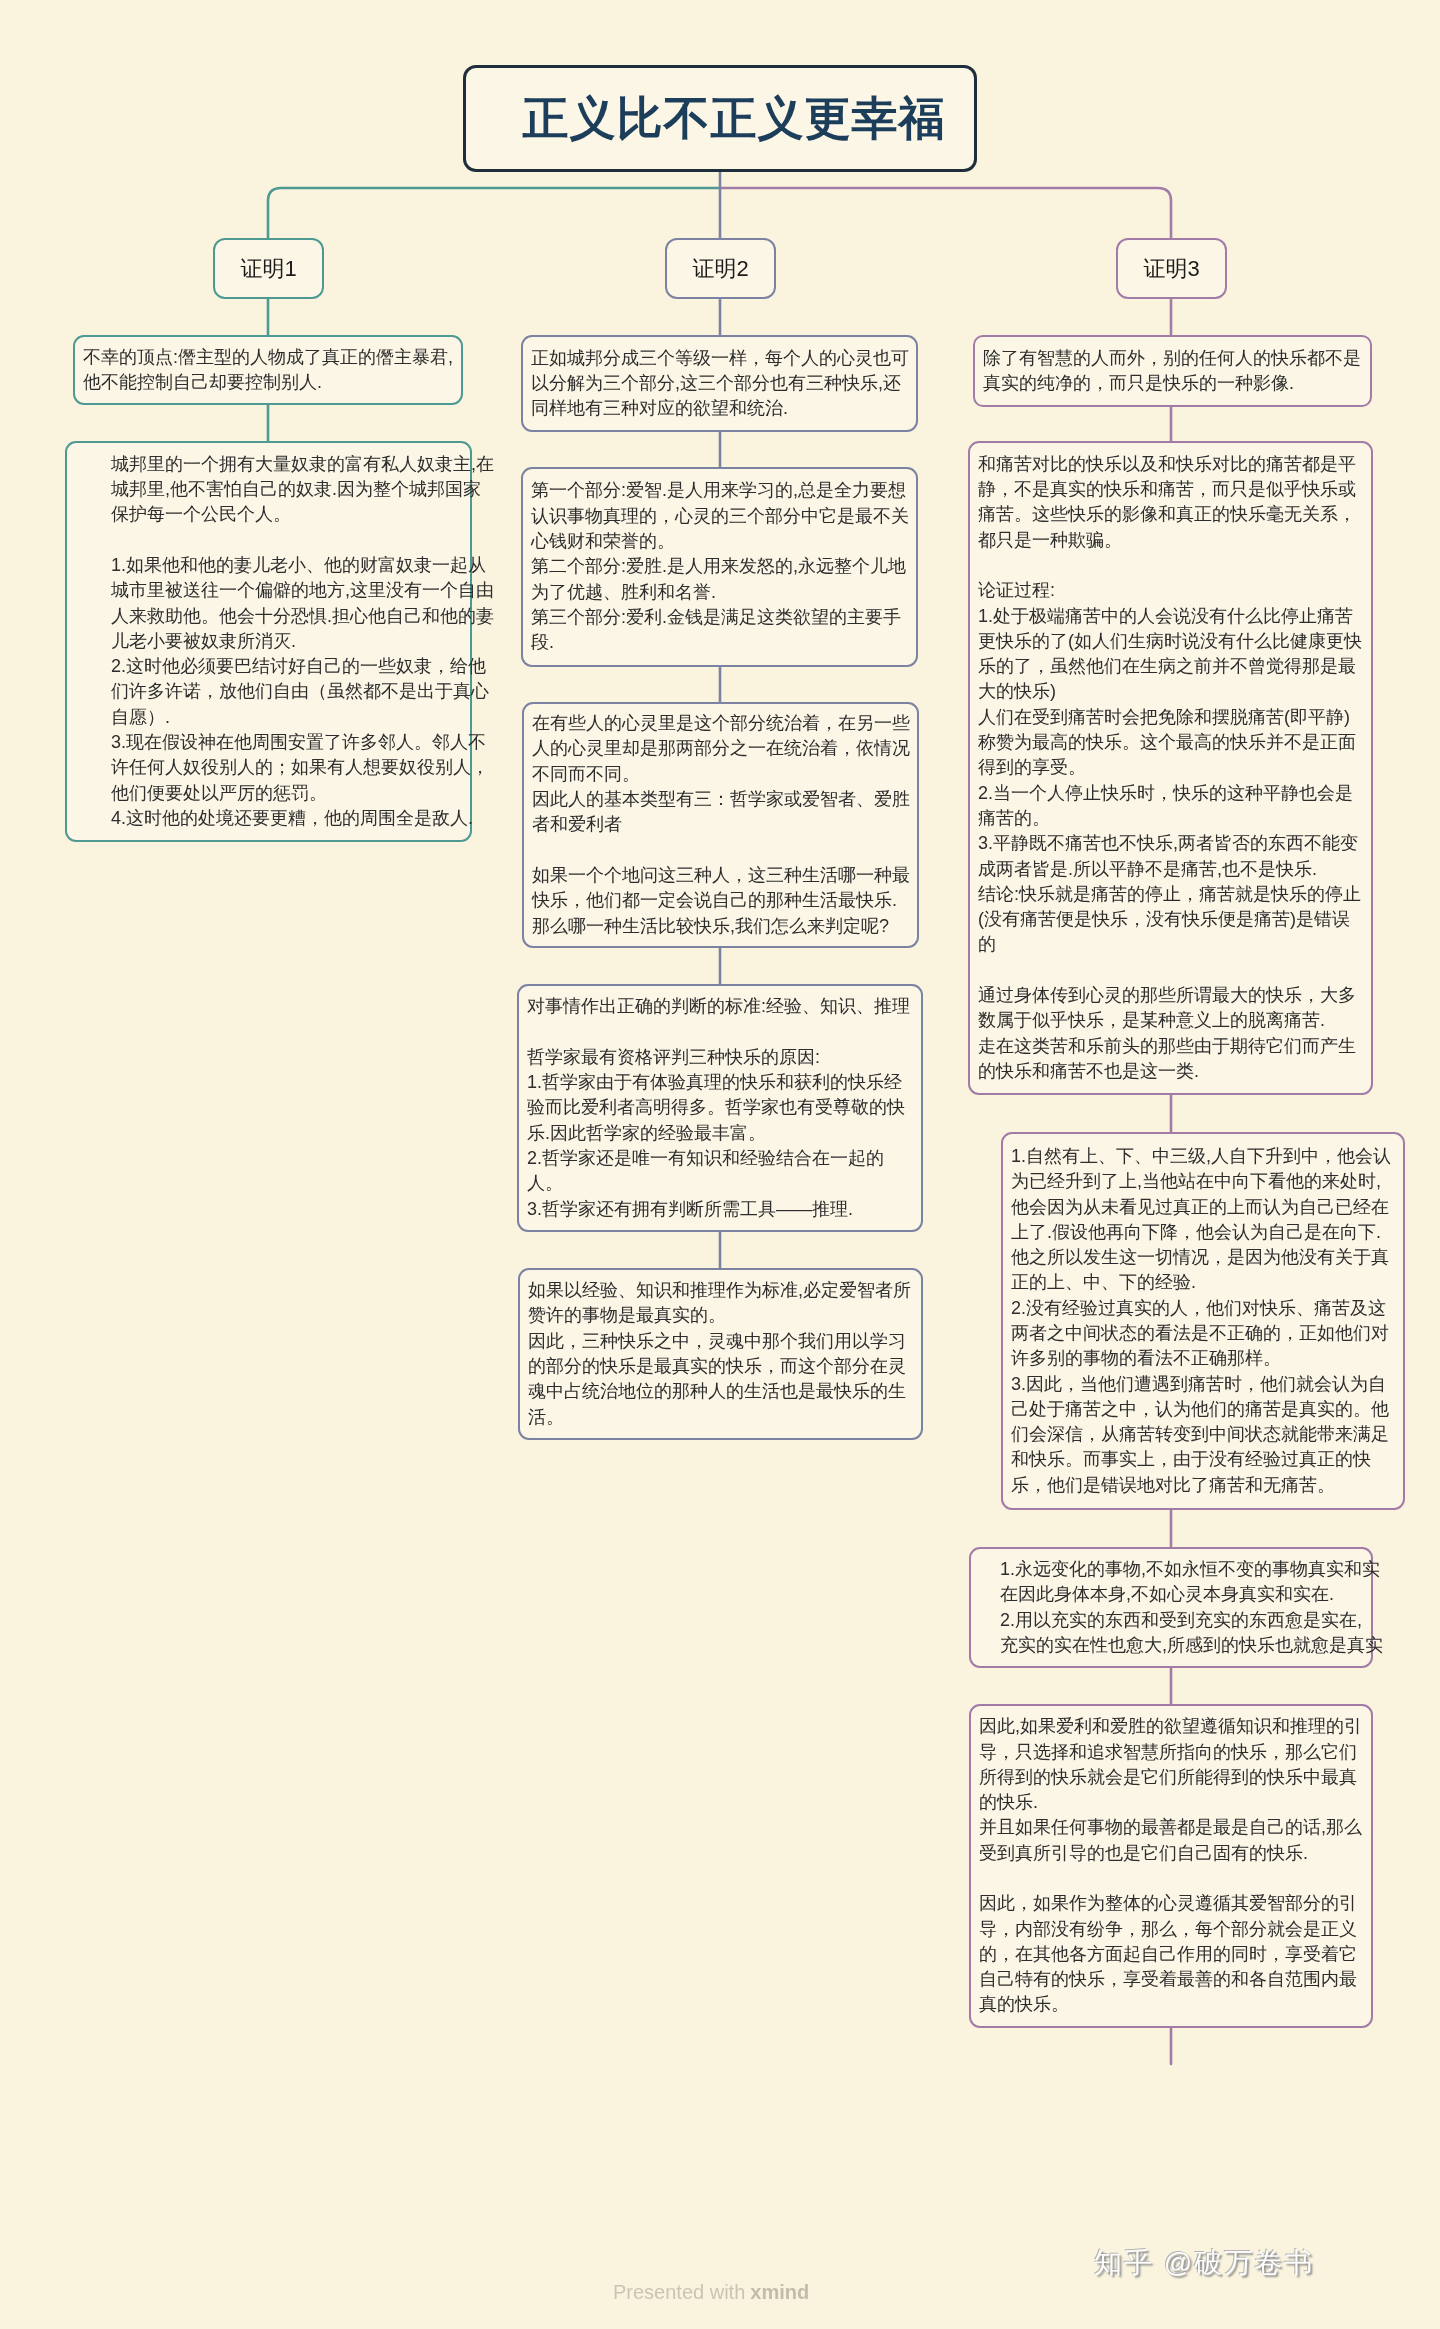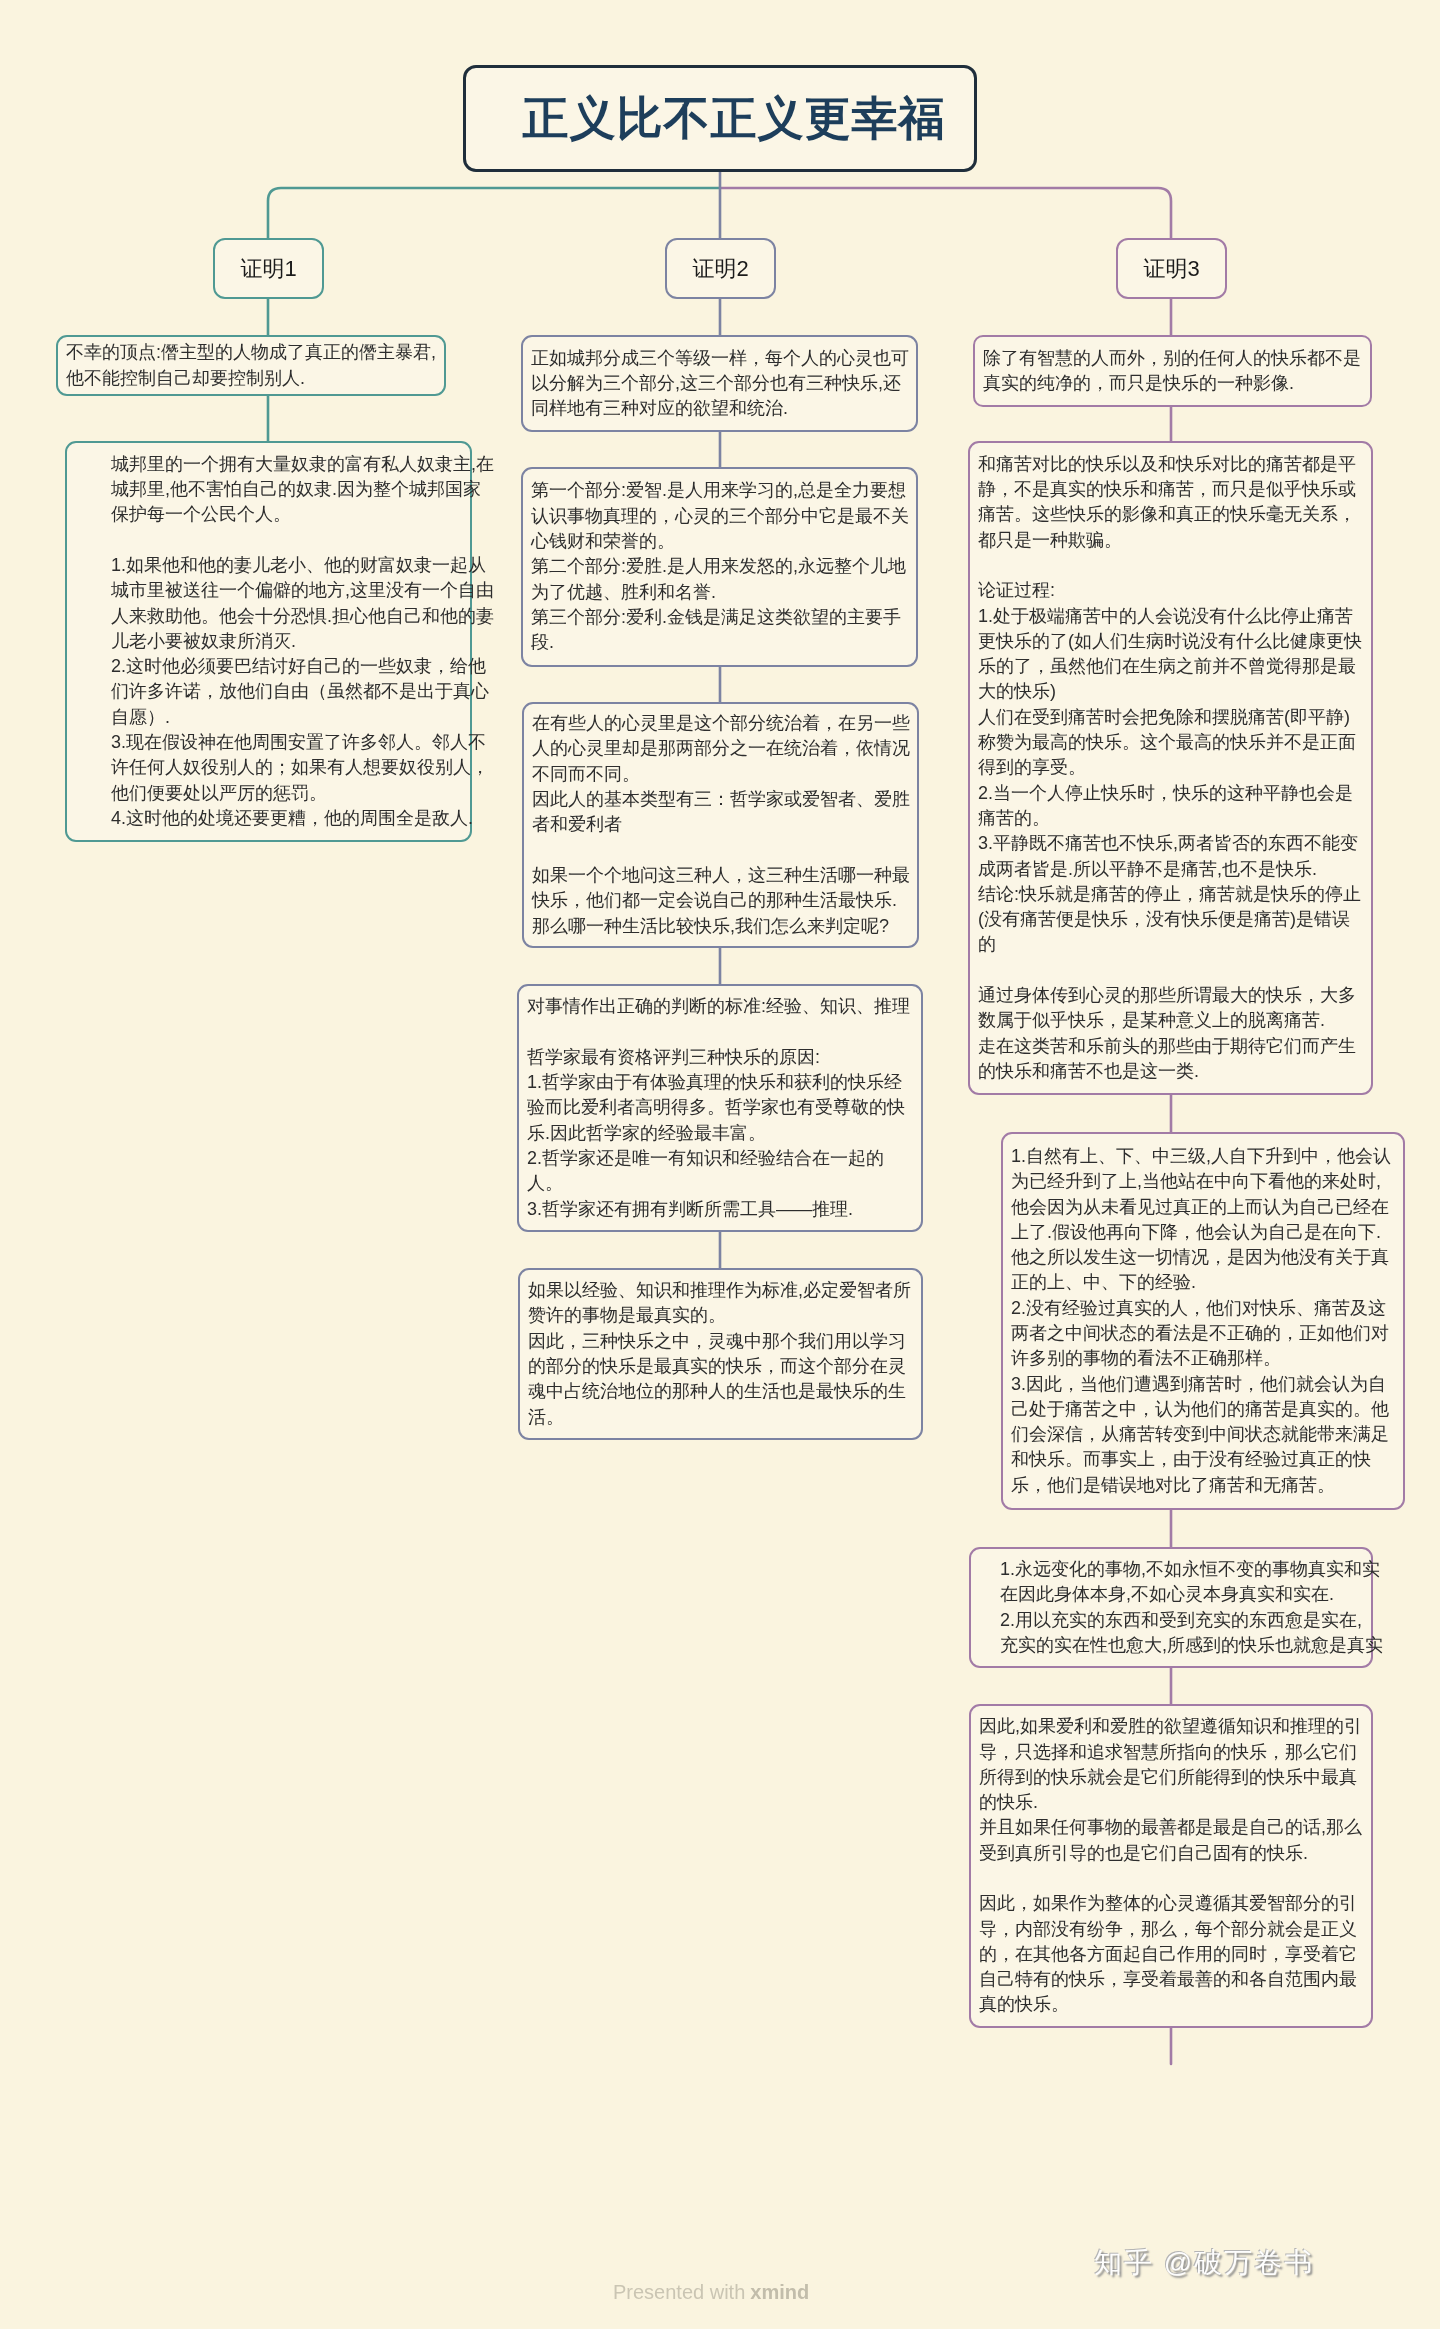--- a/index.html
+++ b/index.html
@@ -70,21 +70,21 @@
     <path d="M720 188 H1158 Q1171 188 1171 201 V2064" stroke="#a27ba6"></path>
     <path d="M720 172 V1268" stroke="#7c83a2"></path>
   </svg>
 
   <div class="root">正义比不正义更幸福</div>
 
   <div class="proof b1" style="left:213px;">证明1</div>
   <div class="proof b2" style="left:665px;">证明2</div>
   <div class="proof b3" style="left:1116px;">证明3</div>
 
-  <div class="node b1" style="left:56px;top:335px;width:390px;height:61px;">不幸的顶点:僭主型的人物成了真正的僭主暴君,
+  <div class="node b1" style="left:73px;top:335px;width:390px;height:70px;">不幸的顶点:僭主型的人物成了真正的僭主暴君,
 他不能控制自己却要控制别人.</div>
   <div class="node b1" style="left:65px;top:441px;width:407px;height:401px;padding-left:44px;">城邦里的一个拥有大量奴隶的富有私人奴隶主,在
 城邦里,他不害怕自己的奴隶.因为整个城邦国家
 保护每一个公民个人。
 
 1.如果他和他的妻儿老小、他的财富奴隶一起从
 城市里被送往一个偏僻的地方,这里没有一个自由
 人来救助他。他会十分恐惧.担心他自己和他的妻
 儿老小要被奴隶所消灭.
 2.这时他必须要巴结讨好自己的一些奴隶，给他

